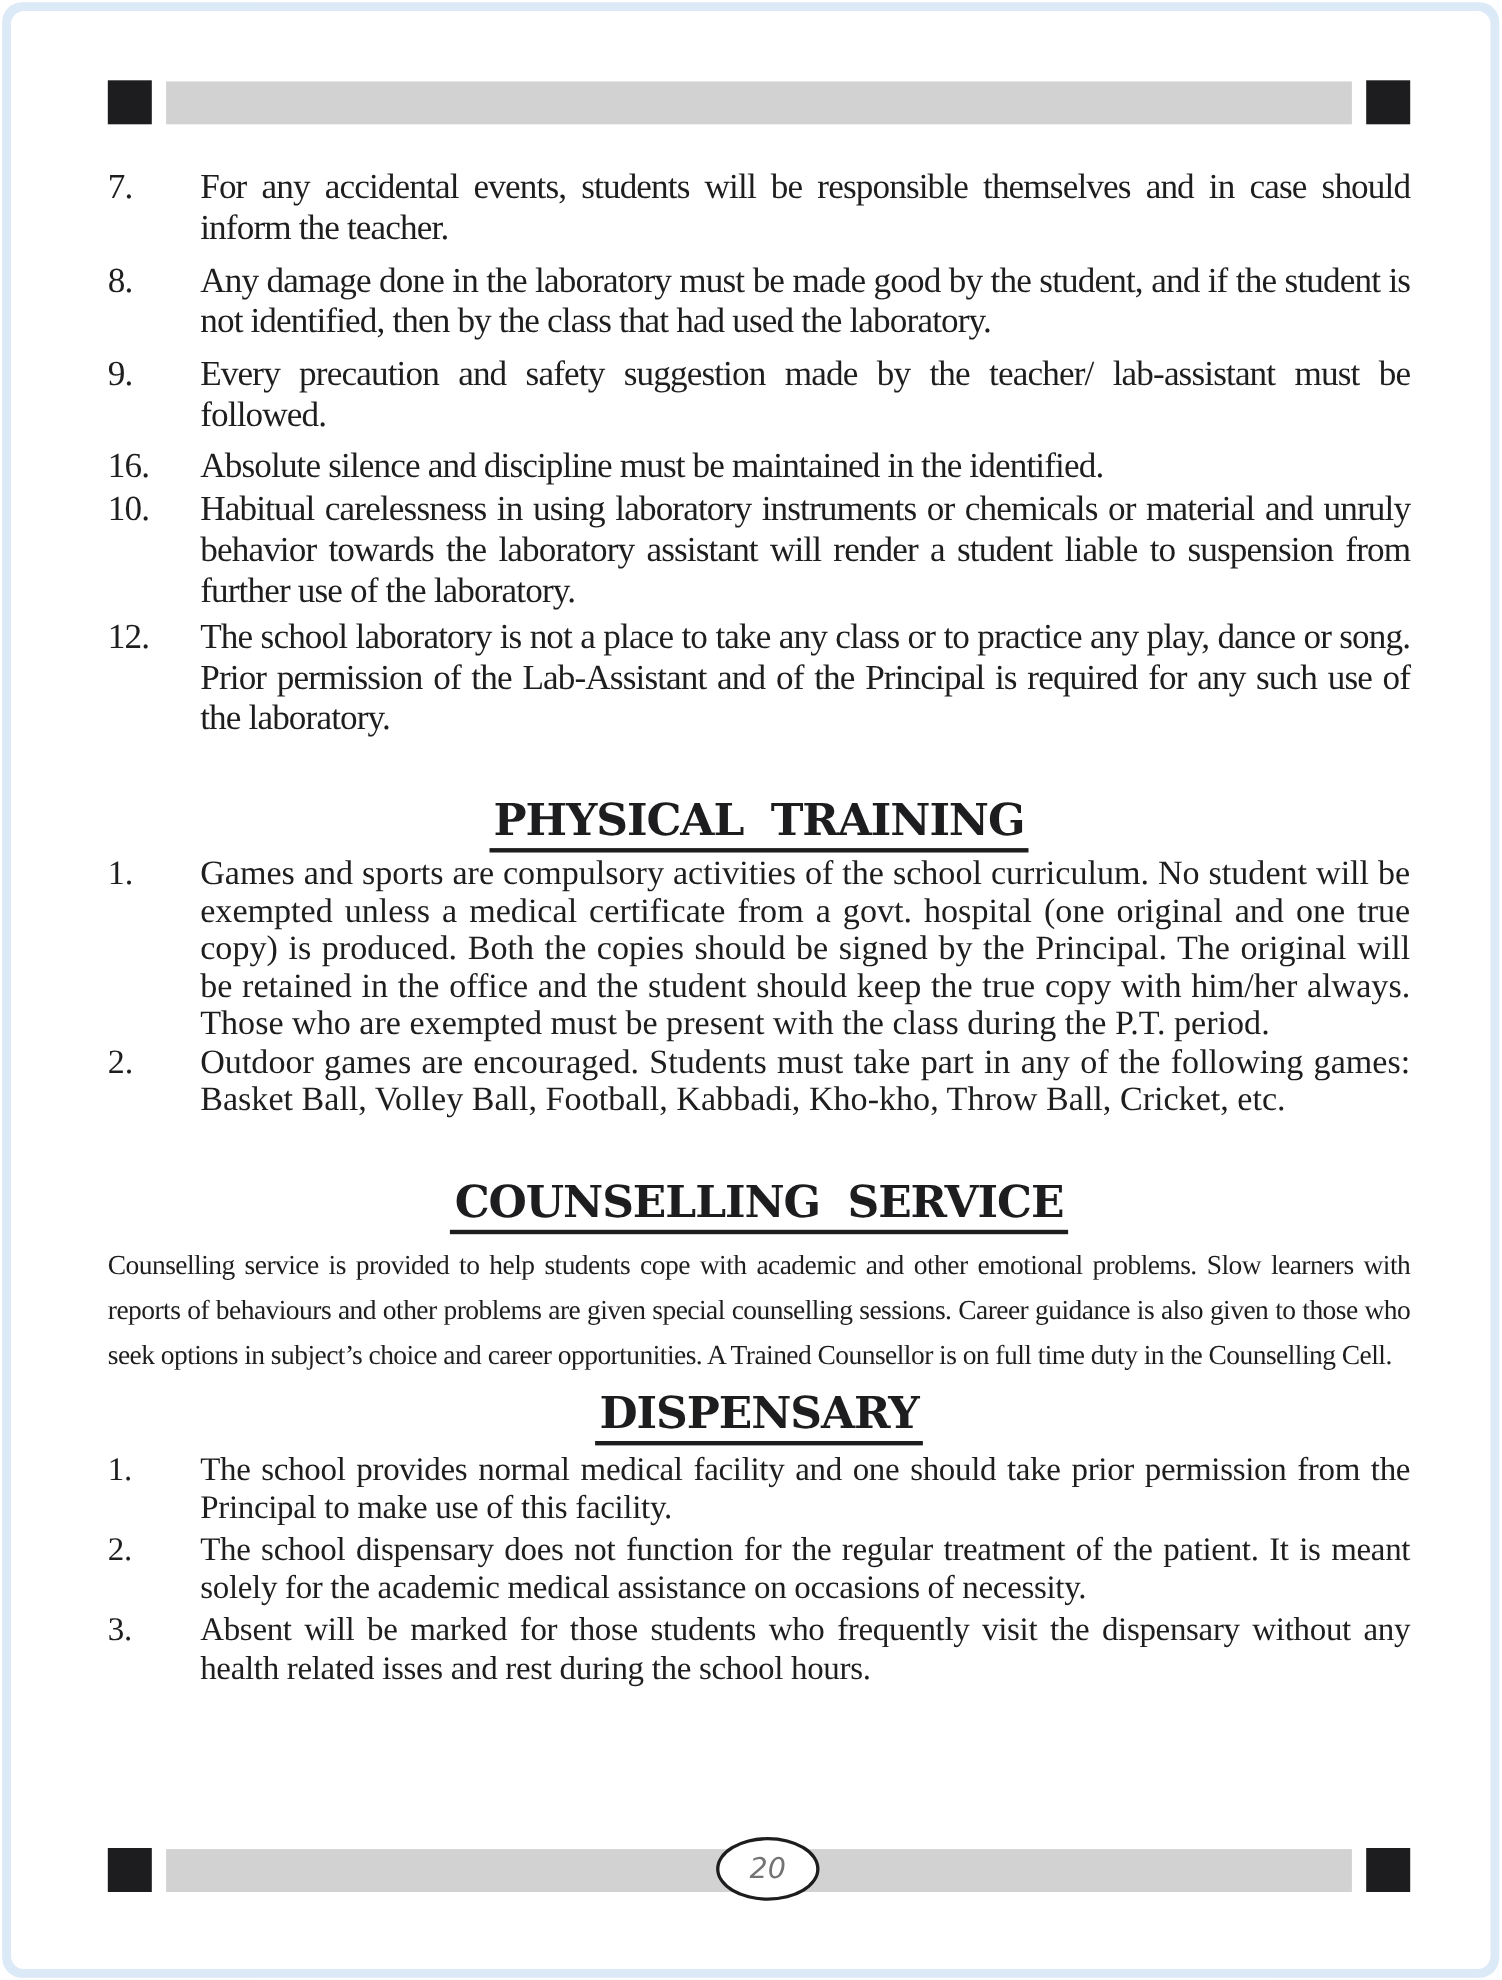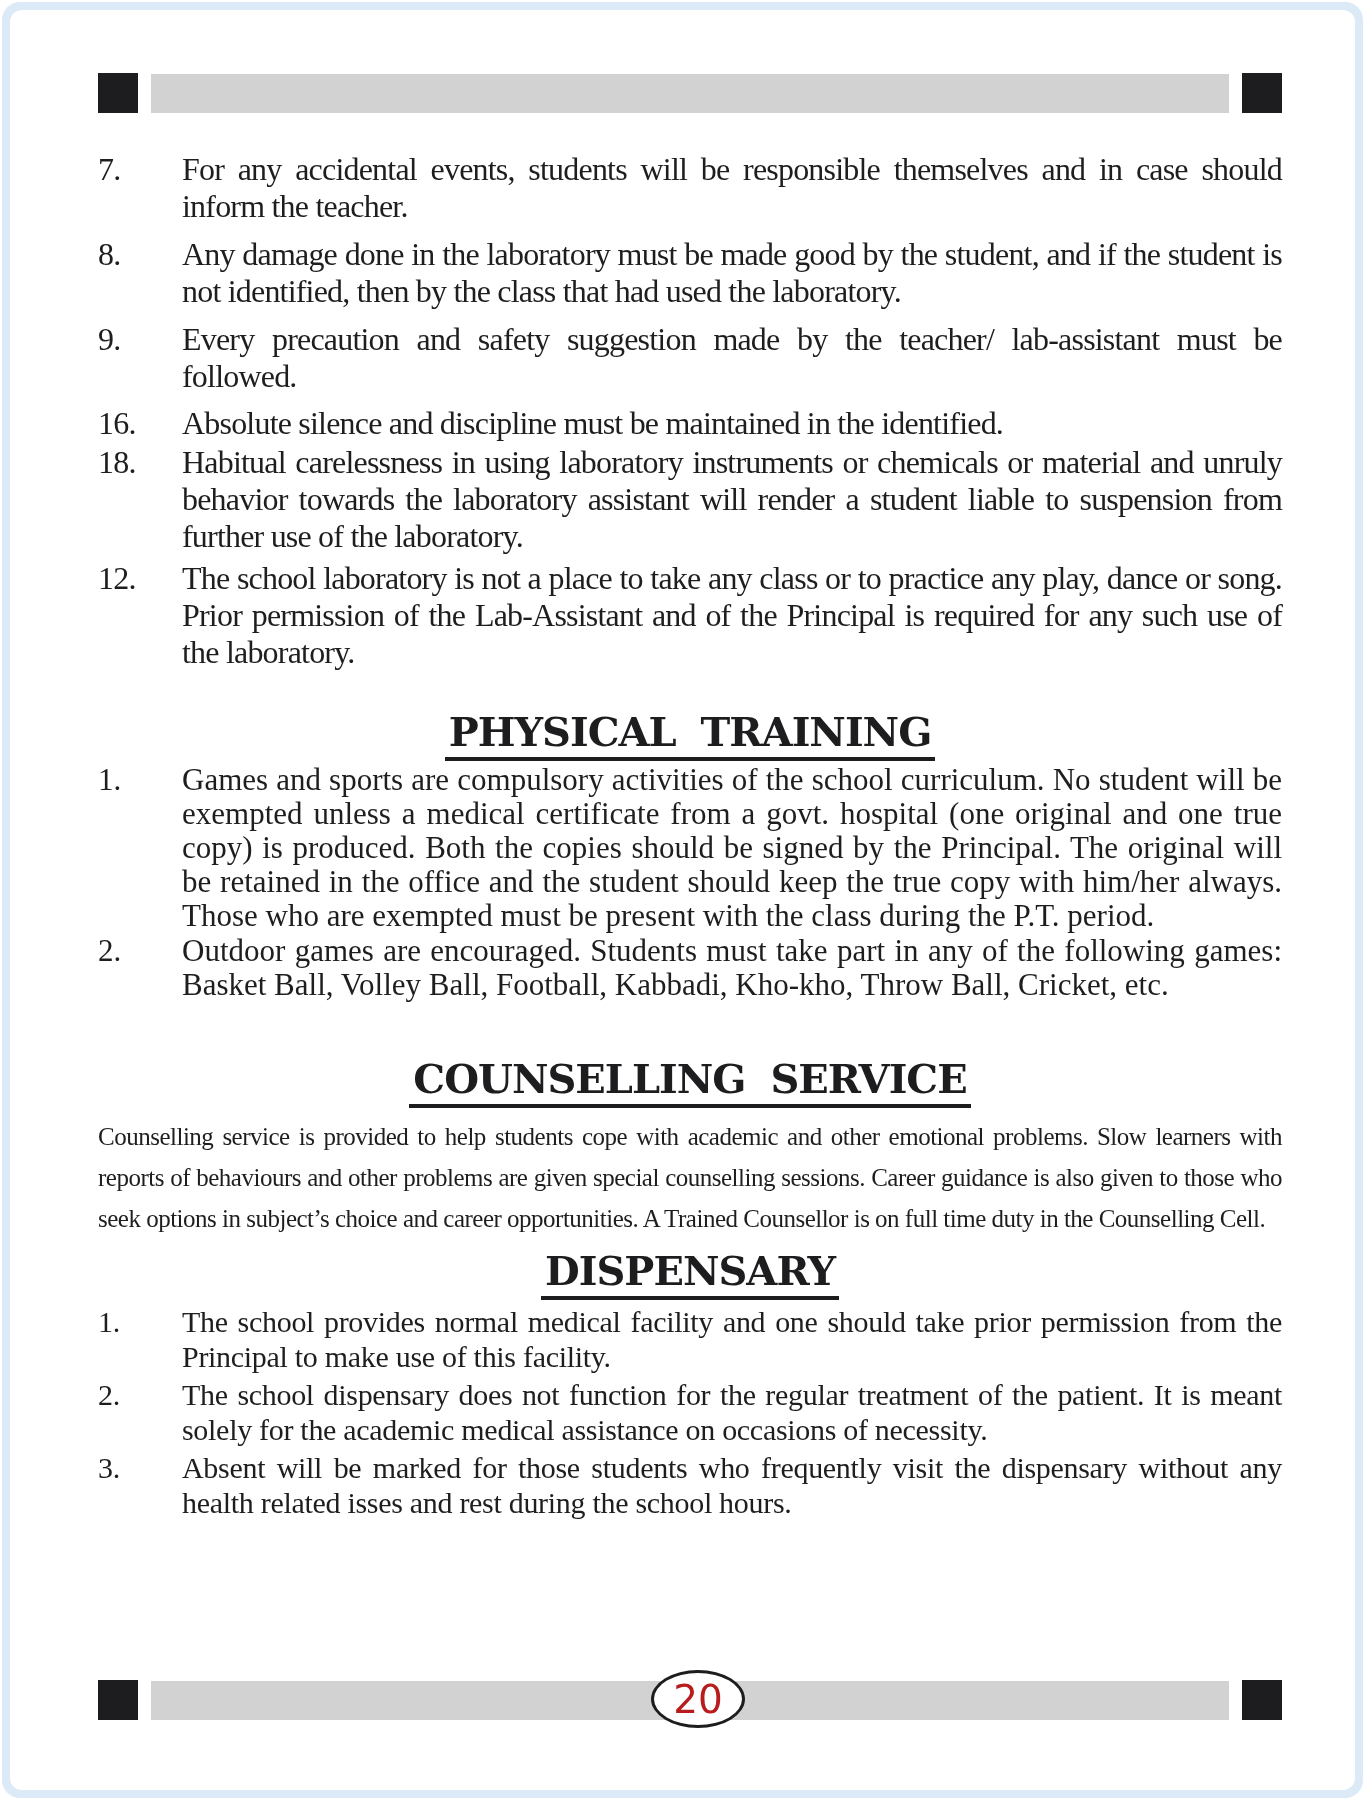--- a/index.html
+++ b/index.html
@@ -35,21 +35,21 @@
   }
   .badge {
     position: absolute; left: 50%; top: -10px;
     transform: translateX(-50%) translateX(8px);
     width: 94px; height: 58px;
     background: #ffffff;
     border: 3px solid #1d1d1f;
     border-radius: 50%;
     display: flex; align-items: center; justify-content: center;
     font-family: "DejaVu Sans", sans-serif;
-    font-size: 39px; color: #b91c1c;
+    font-size: 26px; color: #737373; font-style: italic;
   }
   
   .row { display: flex; }
   .row .num { width: 84px; flex: none; }
   .row .txt { flex: 1; text-align: justify; }
   .rules { margin-top: 38px; font-size: 32px; line-height: 37px; letter-spacing: -0.8px; }
   .rules .row.mb11 { margin-bottom: 11px; }
   .rules .row.mb10 { margin-bottom: 10px; }
   .rules .row.mb2  { margin-bottom: 2px; }
   .rules .row.mb5  { margin-bottom: 5px; }
@@ -66,21 +66,21 @@
     font-size: 40px;
     color: #1d1d1f;
   }
   .heading span {
     display: inline-block;
     border-bottom: 4px solid #1d1d1f;
     padding: 0 4px 2px 4px;
     word-spacing: 12px;
     letter-spacing: -1px;
   }
-  .h-pt   { margin-top: 38px; }
+  .h-pt   { margin-top: 52px; }
   .h-cs   { margin-top: 54px; }
   .h-disp { margin-top: 9px; }
   .para {
     margin-top: 8px;
     font-size: 25px; line-height: 41px;
     letter-spacing: -0.5px;
     text-align: justify;
   }
 </style>
 </head>
@@ -108,21 +108,21 @@
         </div>
         <div class="row mb10">
           <div class="num">9.</div>
           <div class="txt">Every precaution and safety suggestion made by the teacher/ lab-assistant must be followed.</div>
         </div>
         <div class="row mb2">
           <div class="num">16.</div>
           <div class="txt">Absolute silence and discipline must be maintained in the identified.</div>
         </div>
         <div class="row mb5">
-          <div class="num">18.</div>
+          <div class="num">10.</div>
           <div class="txt">Habitual carelessness in using laboratory instruments or chemicals or material and unruly behavior towards the laboratory assistant will render a student liable to suspension from further use of the laboratory.</div>
         </div>
         <div class="row">
           <div class="num">12.</div>
           <div class="txt">The school laboratory is not a place to take any class or to practice any play, dance or song. Prior permission of the Lab-Assistant and of the Principal is required for any such use of the laboratory.</div>
         </div>
       </div>
 
       <div class="heading h-pt">
         <span>PHYSICAL TRAINING</span>

